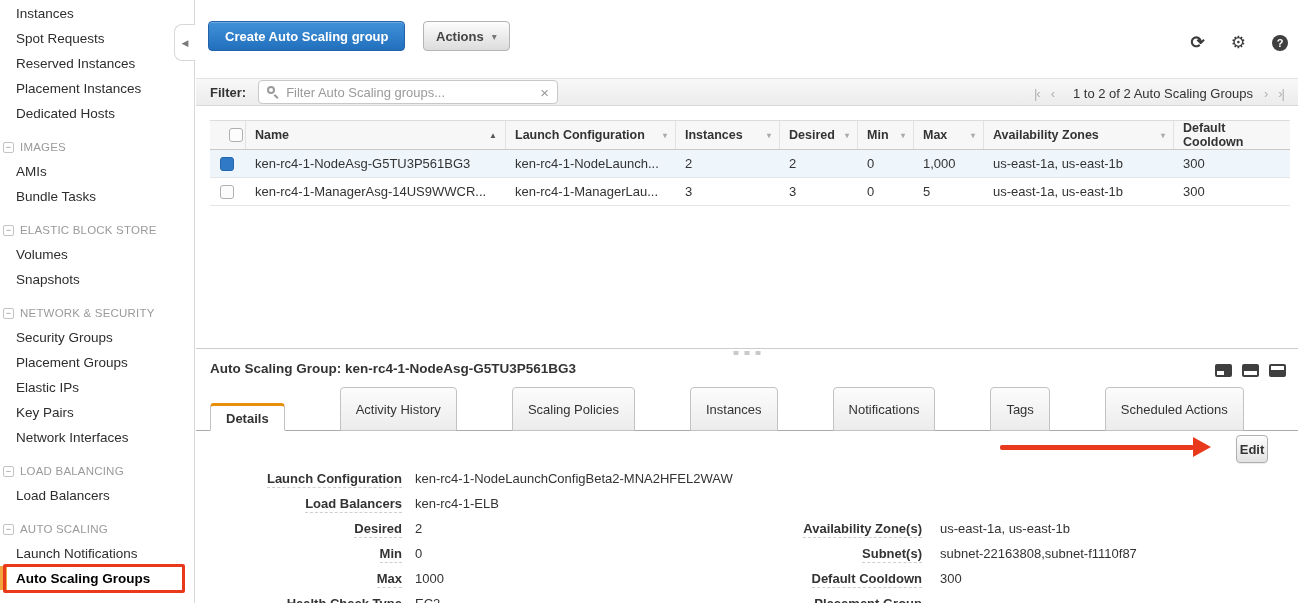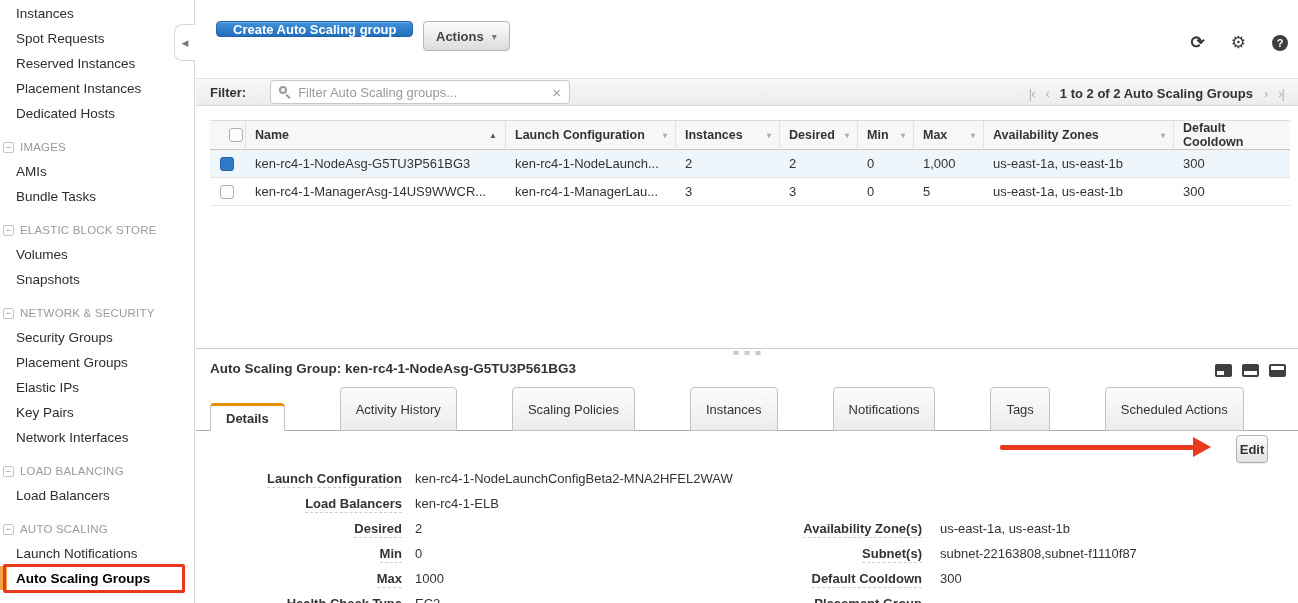--- a/index.html
+++ b/index.html
@@ -20,52 +20,52 @@
     border:3px solid #e8391d; border-radius:2px; pointer-events:none; }
   .annotation-bar { position:absolute; left:0; top:0; bottom:1px; width:7px; background:#f2a53c; }
   .collapse-tab { position:absolute; left:174px; top:24px; width:22px; height:37px;
     background:#fff; border:1px solid #d8d8d8; border-right:1px solid #fff;
     border-radius:8px 0 0 8px; display:flex; align-items:center; justify-content:center;
     color:#7a7a7a; font-size:9px; z-index:6; cursor:pointer; }
 
   
   .main { position:absolute; left:196px; top:0; right:0; bottom:0; }
 
-  .btn-primary { position:absolute; left:20px; top:21px; height:16px; padding:0 16px;
+  .btn-primary { position:absolute; left:12px; top:21px; height:30px; padding:0 16px;
     background:linear-gradient(#4090d9,#2270bd); border:1px solid #2262a8; border-radius:4px;
     color:#fff; font-weight:bold; font-size:13px; display:flex; align-items:center;
     box-shadow:inset 0 1px 0 rgba(255,255,255,.25); cursor:pointer; }
   .btn-actions { position:absolute; left:227px; top:21px; height:30px; padding:8px 12px;
     background:linear-gradient(#fdfdfd,#dcdcdc); border:1px solid #b4b4b4; border-radius:4px;
     font-weight:bold; font-size:13px; color:#444; display:flex; align-items:center; gap:8px; cursor:pointer;justify-content:center; }
   .chev { font-size:10px; color:#777; font-weight:normal; }
 
   .top-icons { position:absolute; top:34px; right:10px; display:flex; align-items:center; gap:26px; }
   .glyph-icon { font-size:17px; color:#3b3b3b; cursor:pointer; line-height:1; }
   .help-circle { width:16px; height:16px; border-radius:50%; background:#3f3f3f; color:#fff;
     font-size:11px; font-weight:bold; display:flex; align-items:center; justify-content:center; cursor:pointer; }
 
   .filter-bar { position:absolute; top:78px; left:0; right:0; height:28px;
     background:linear-gradient(#f8f8f8,#ececec); border-top:1px solid #e2e2e2;
-    border-bottom:1px solid #d8d8d8; display:flex; align-items:center;gap:12px; }
+    border-bottom:1px solid #d8d8d8; display:flex; align-items:center; }
   .filter-label { margin-left:14px; font-weight:bold; font-size:13px; }
   .search-box { margin-left:12px; width:300px; height:24px; background:#fff;
     border:1px solid #c8c8c8; border-radius:4px; display:flex; align-items:center; padding:0 8px; gap:6px; }
   .search-input { border:none; outline:none; flex:1; font-size:13px; color:#333; background:transparent; min-width:0; }
   .search-input::placeholder { color:#9a9a9a; }
   .mag-icon { width:13px; height:13px; position:relative; flex:0 0 auto; }
   .mag-icon i { position:absolute; left:0; top:0; width:8px; height:8px;
     border:2px solid #9a9a9a; border-radius:50%; }
   .mag-icon b { position:absolute; left:8px; top:8px; width:5px; height:2px;
     background:#9a9a9a; transform:rotate(45deg); transform-origin:0 0; }
   .clear-x { color:#9a9a9a; font-size:15px; cursor:pointer; line-height:1; }
   .pagination { position:absolute; right:14px; top:78px; height:31px;
     display:flex; align-items:center; gap:11px; font-size:13px; }
   .pg-arrow { color:#b0b0b0; font-size:13px; cursor:pointer; letter-spacing:-1px; }
-  .pg-text { font-weight:bold; color:#333; }
+  .pg-text { font-weight:normal; color:#333;margin-left:8px; }
 
   
   .asg-table { position:absolute; top:120px; left:14px; right:8px; font-size:13px; }
   .t-header { display:flex; height:30px; background:#f7f7f7;
     border-top:1px solid #dcdcdc; border-bottom:1px solid #c8c8c8;
     font-weight:bold; font-size:12.5px; color:#333; }
   .t-hcell { display:flex; align-items:center; justify-content:space-between;
     padding:0 8px 0 9px; border-right:1px solid #e2e2e2; height:100%; cursor:pointer; }
   .t-hcell:last-child { border-right:none; }
   .sort-asc { font-size:8px; color:#555; margin-left:6px; }

